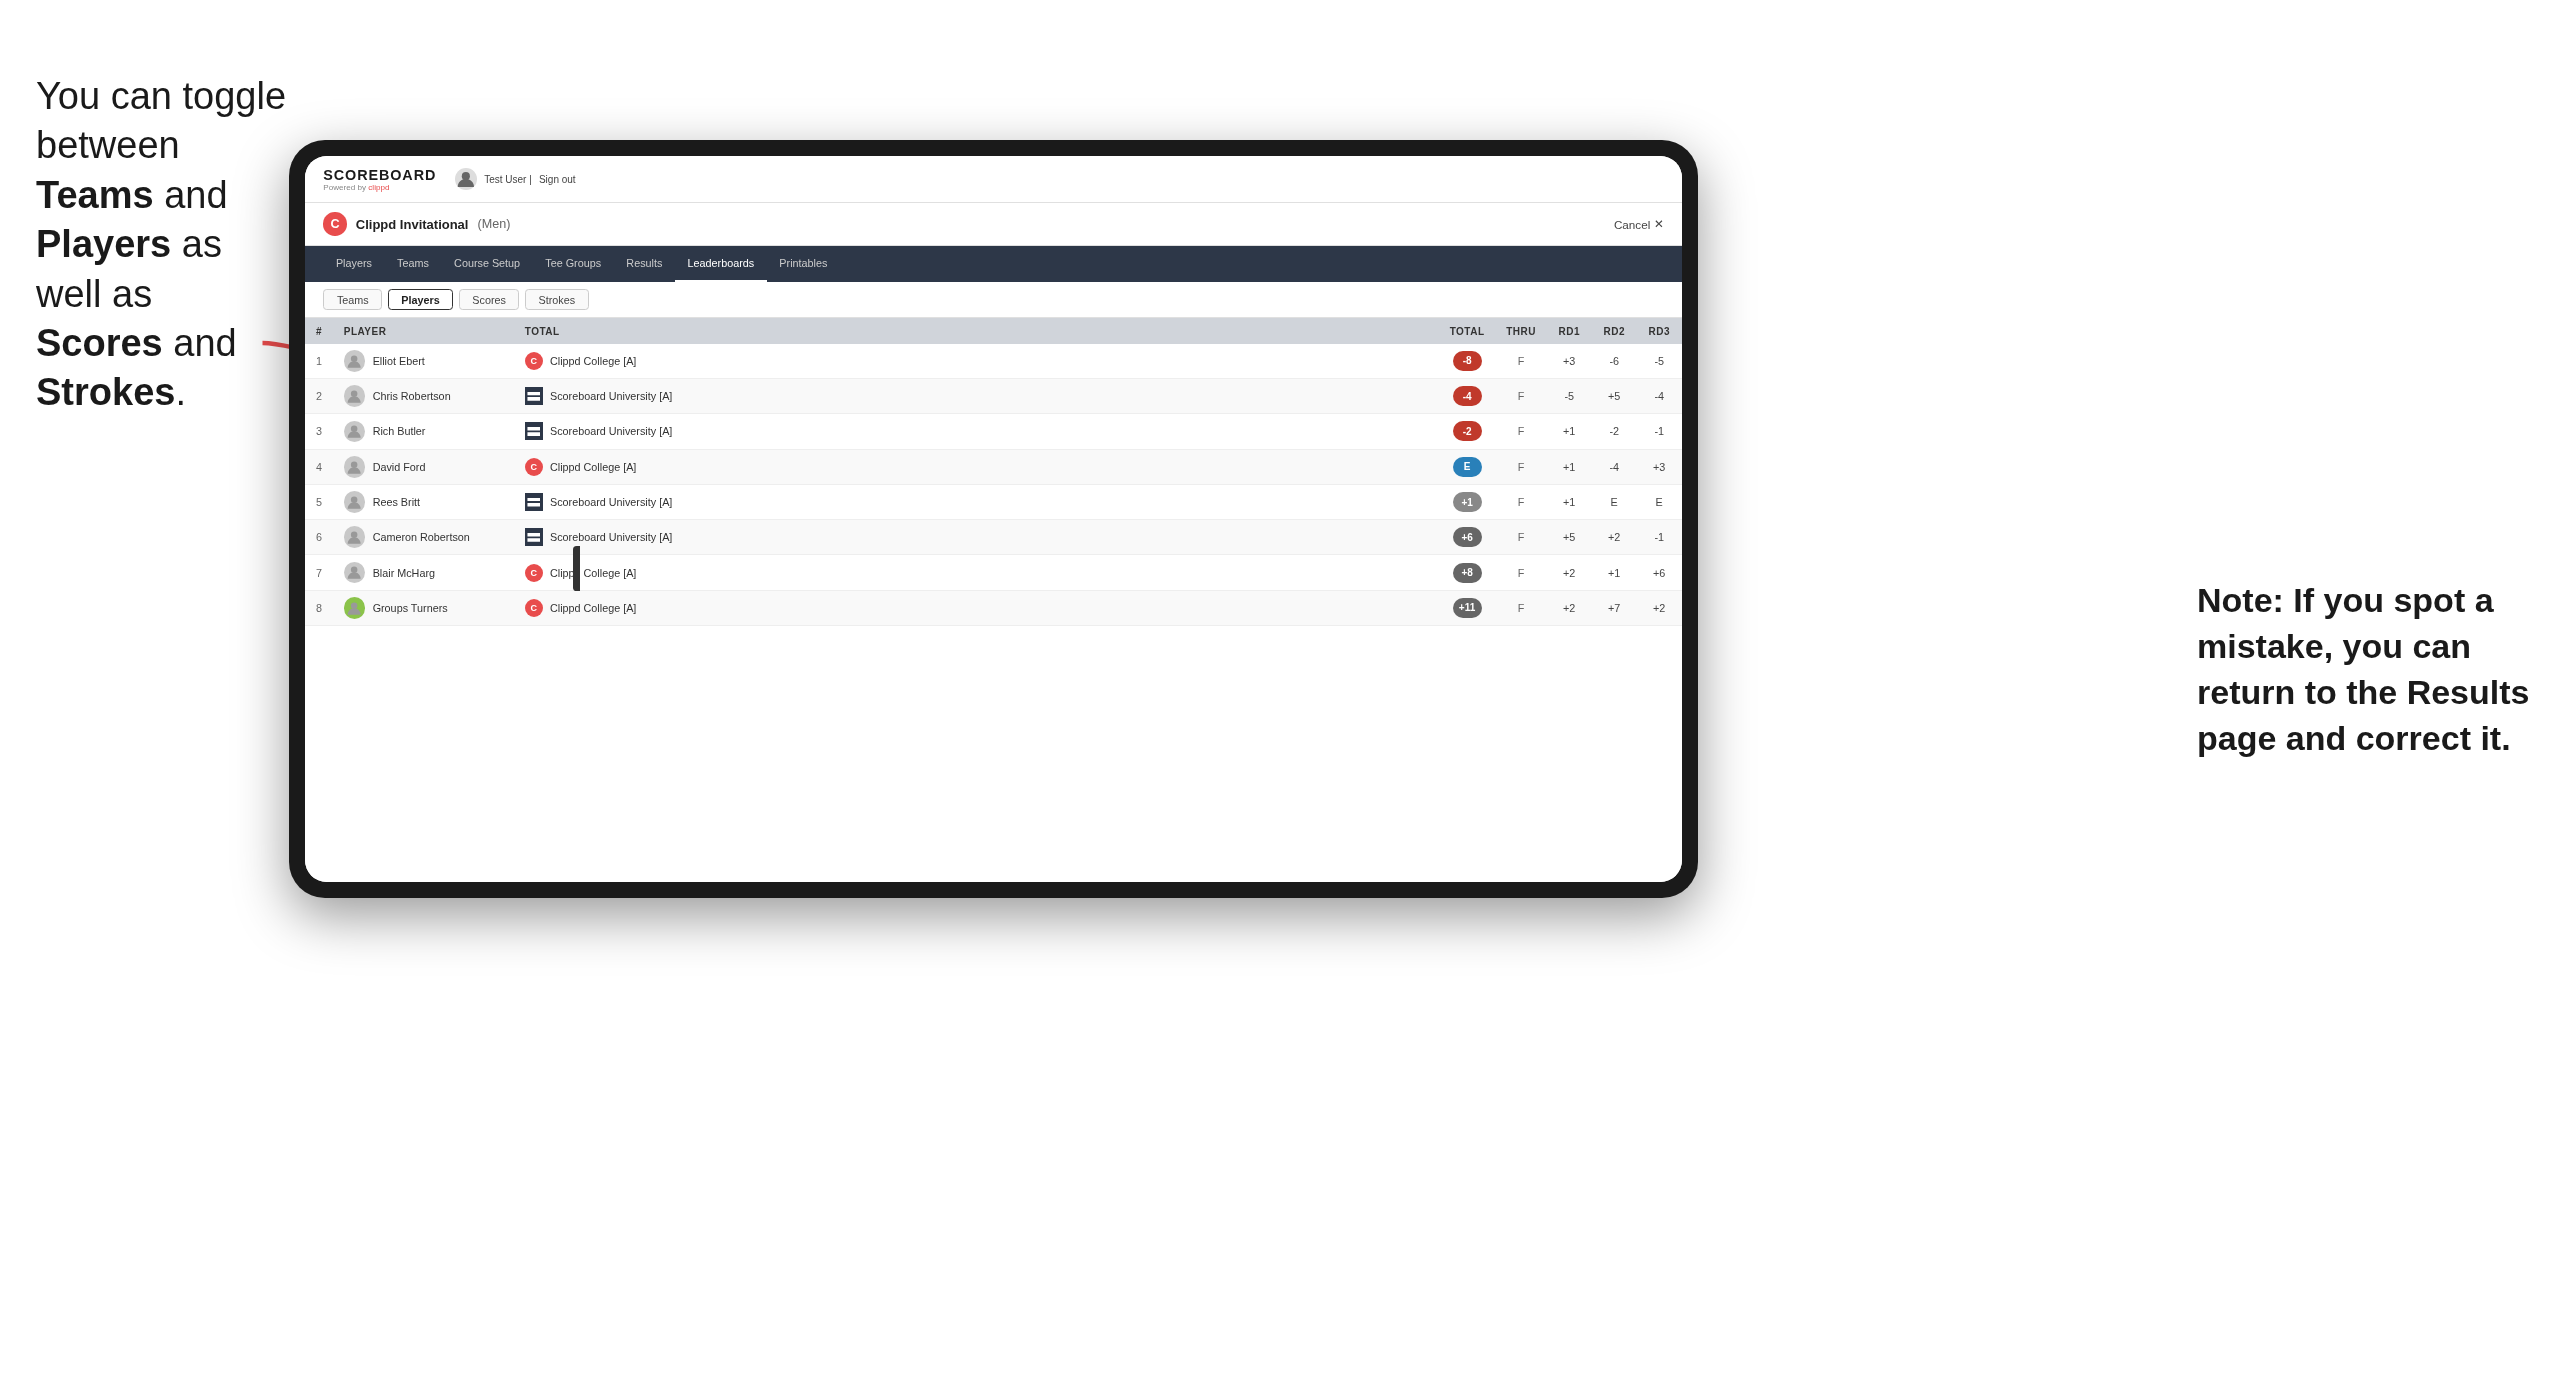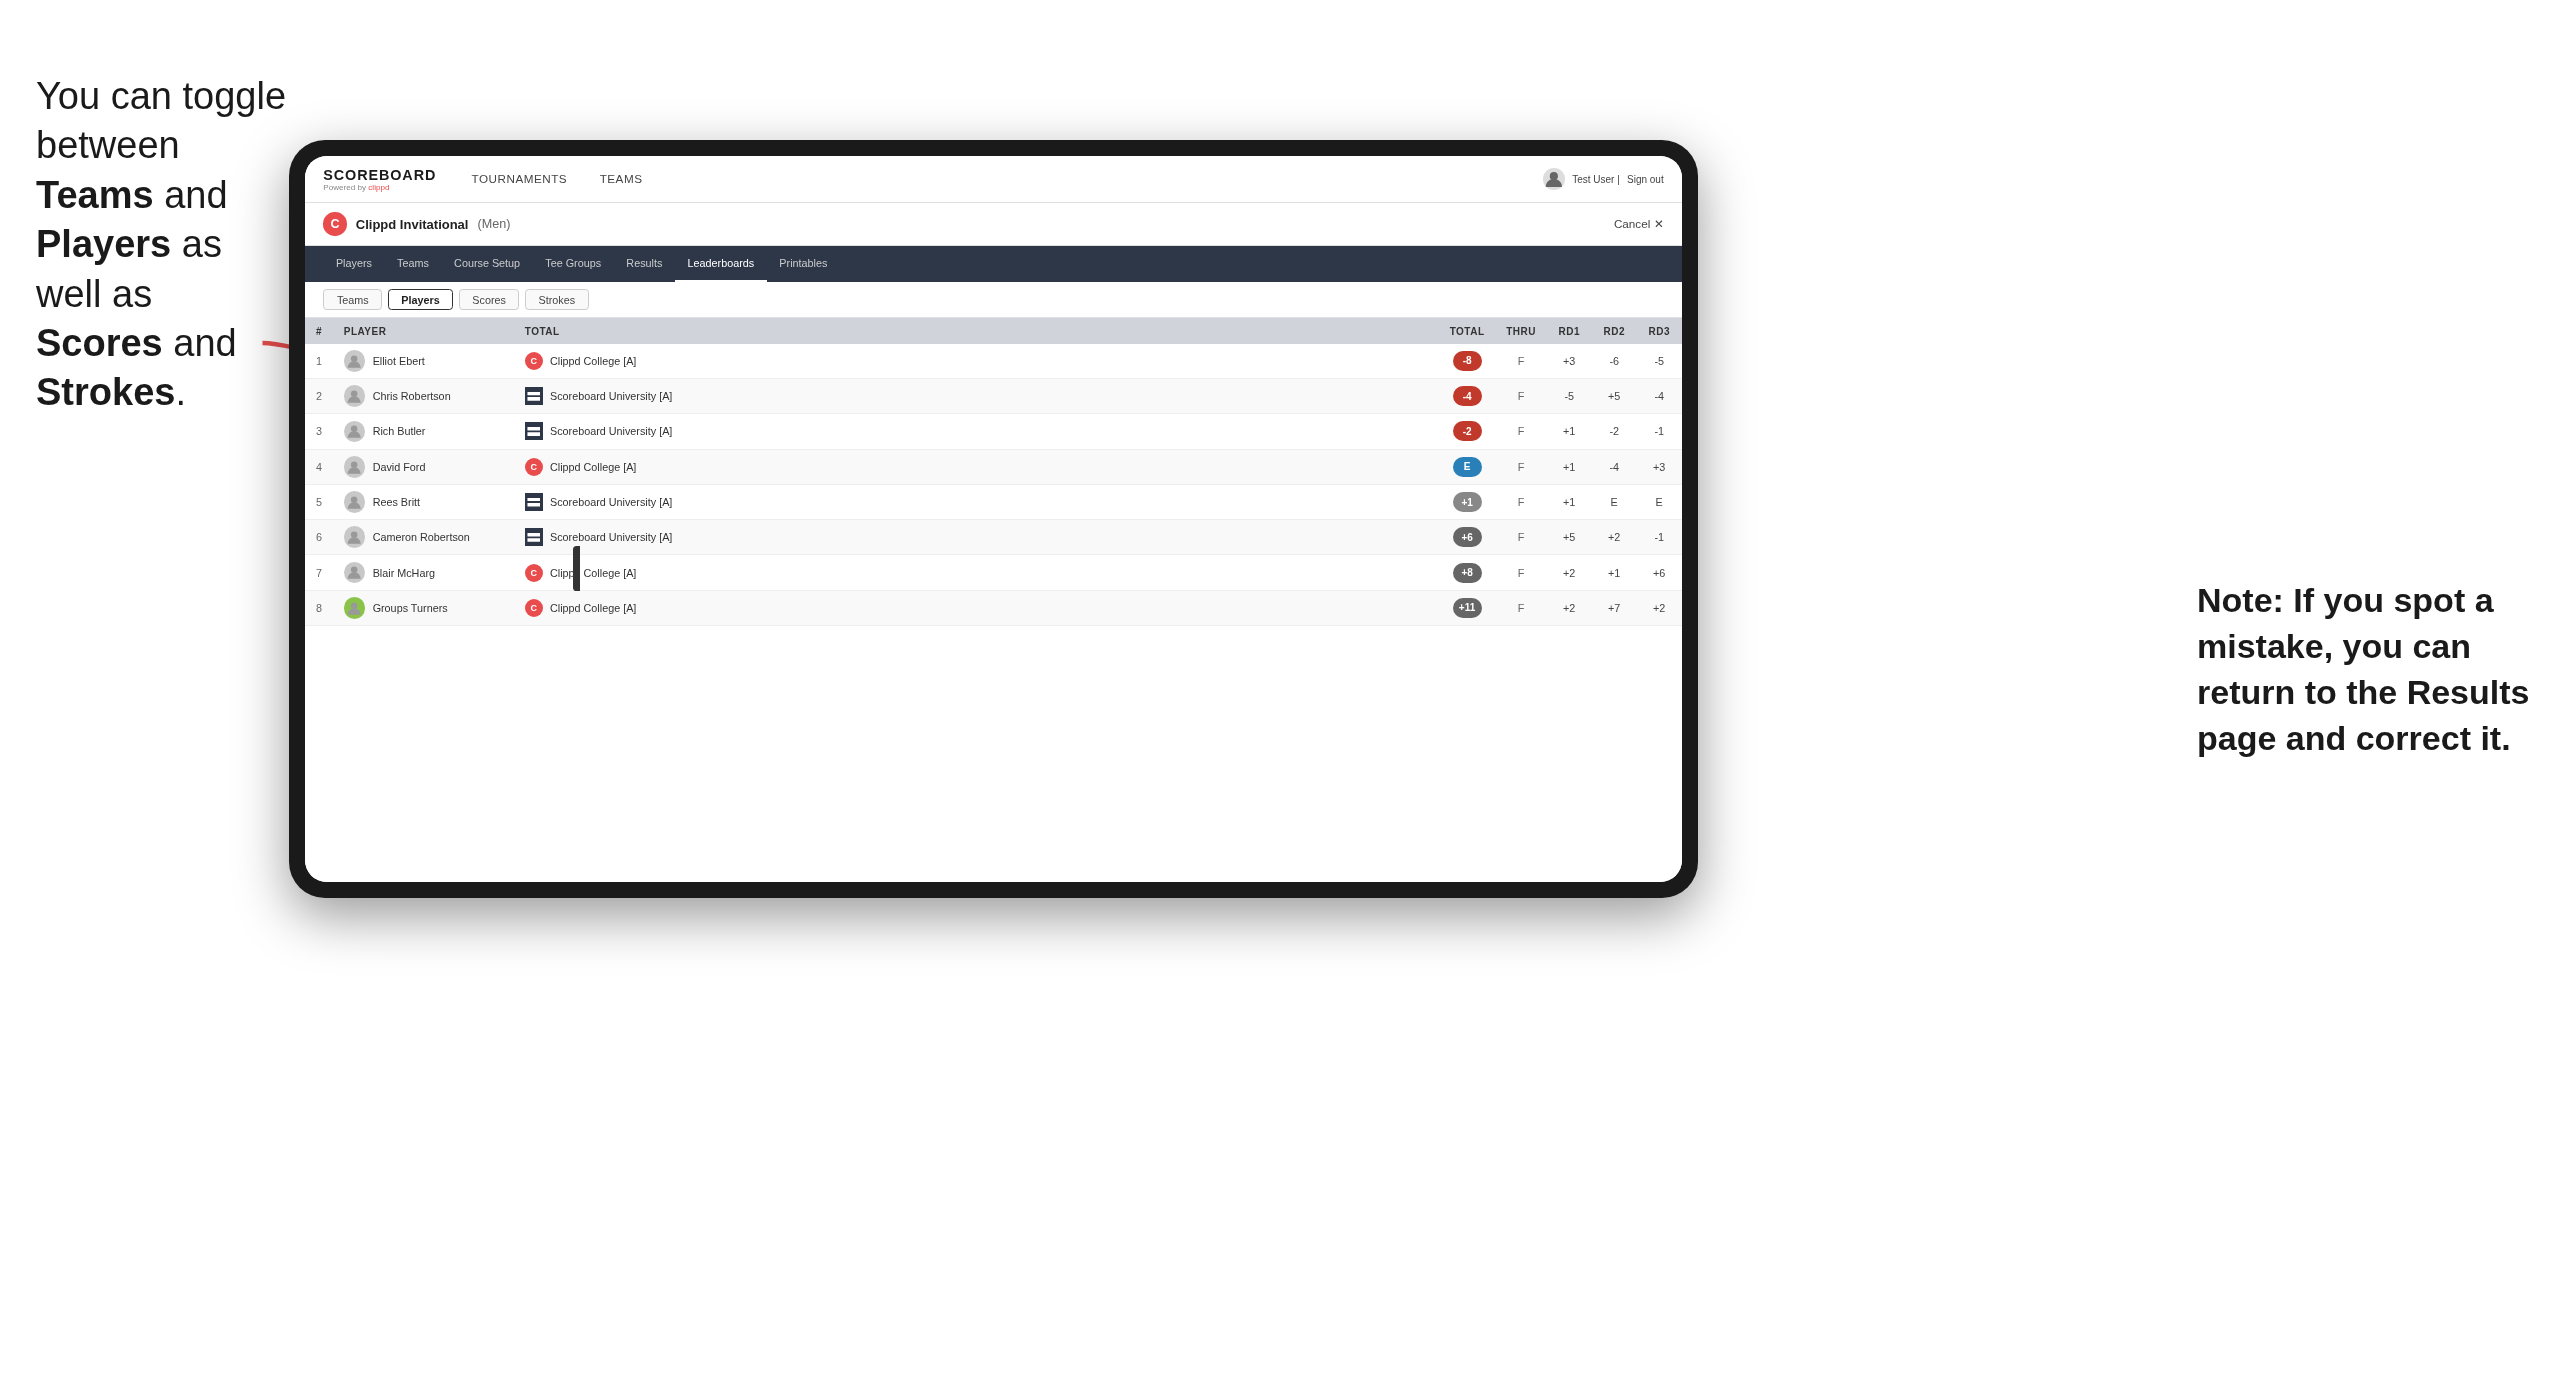--- a/index.html
+++ b/index.html
@@ -153,20 +153,21 @@
     }
     .t-gender {
       font-size: 12.6px;
       color: #666;
     }
     .cancel-btn {
       font-size: 11.7px;
       color: #444;
       cursor: pointer;
       display: flex;
+      align-items: center;
       gap: 3.6px;
     }
 
     
     .sub-nav {
       background: #2d3748;
       display: flex;
       align-items: center;
       padding: 0 18px;
       height: 36px;
@@ -350,24 +351,20 @@
 </svg>
 
 <div class="tablet-frame">
   <div class="tablet-side-btn"></div>
   <div class="tablet-screen">
 
     <div class="top-nav">
       <div class="logo-area">
         <span class="logo-text">SCOREBOARD</span>
         <span class="logo-sub">Powered by <span style="color:#e84c4c">clippd</span></span>
-      </div>
-      <div class="nav-links">
-        <div class="nav-link">TOURNAMENTS</div>
-        <div class="nav-link">TEAMS</div>
       </div>
       <div class="user-area">
         <div class="user-icon">
           <svg viewBox="0 0 16 16" fill="#666">
               <circle cx="8" cy="6" r="3"></circle>
               <path d="M2 14c0-3.3 2.7-6 6-6s6 2.7 6 6"></path>
             </svg>
         </div>
         <span>Test User |</span>
         <span style="cursor:pointer;color:#444;">Sign out</span>

